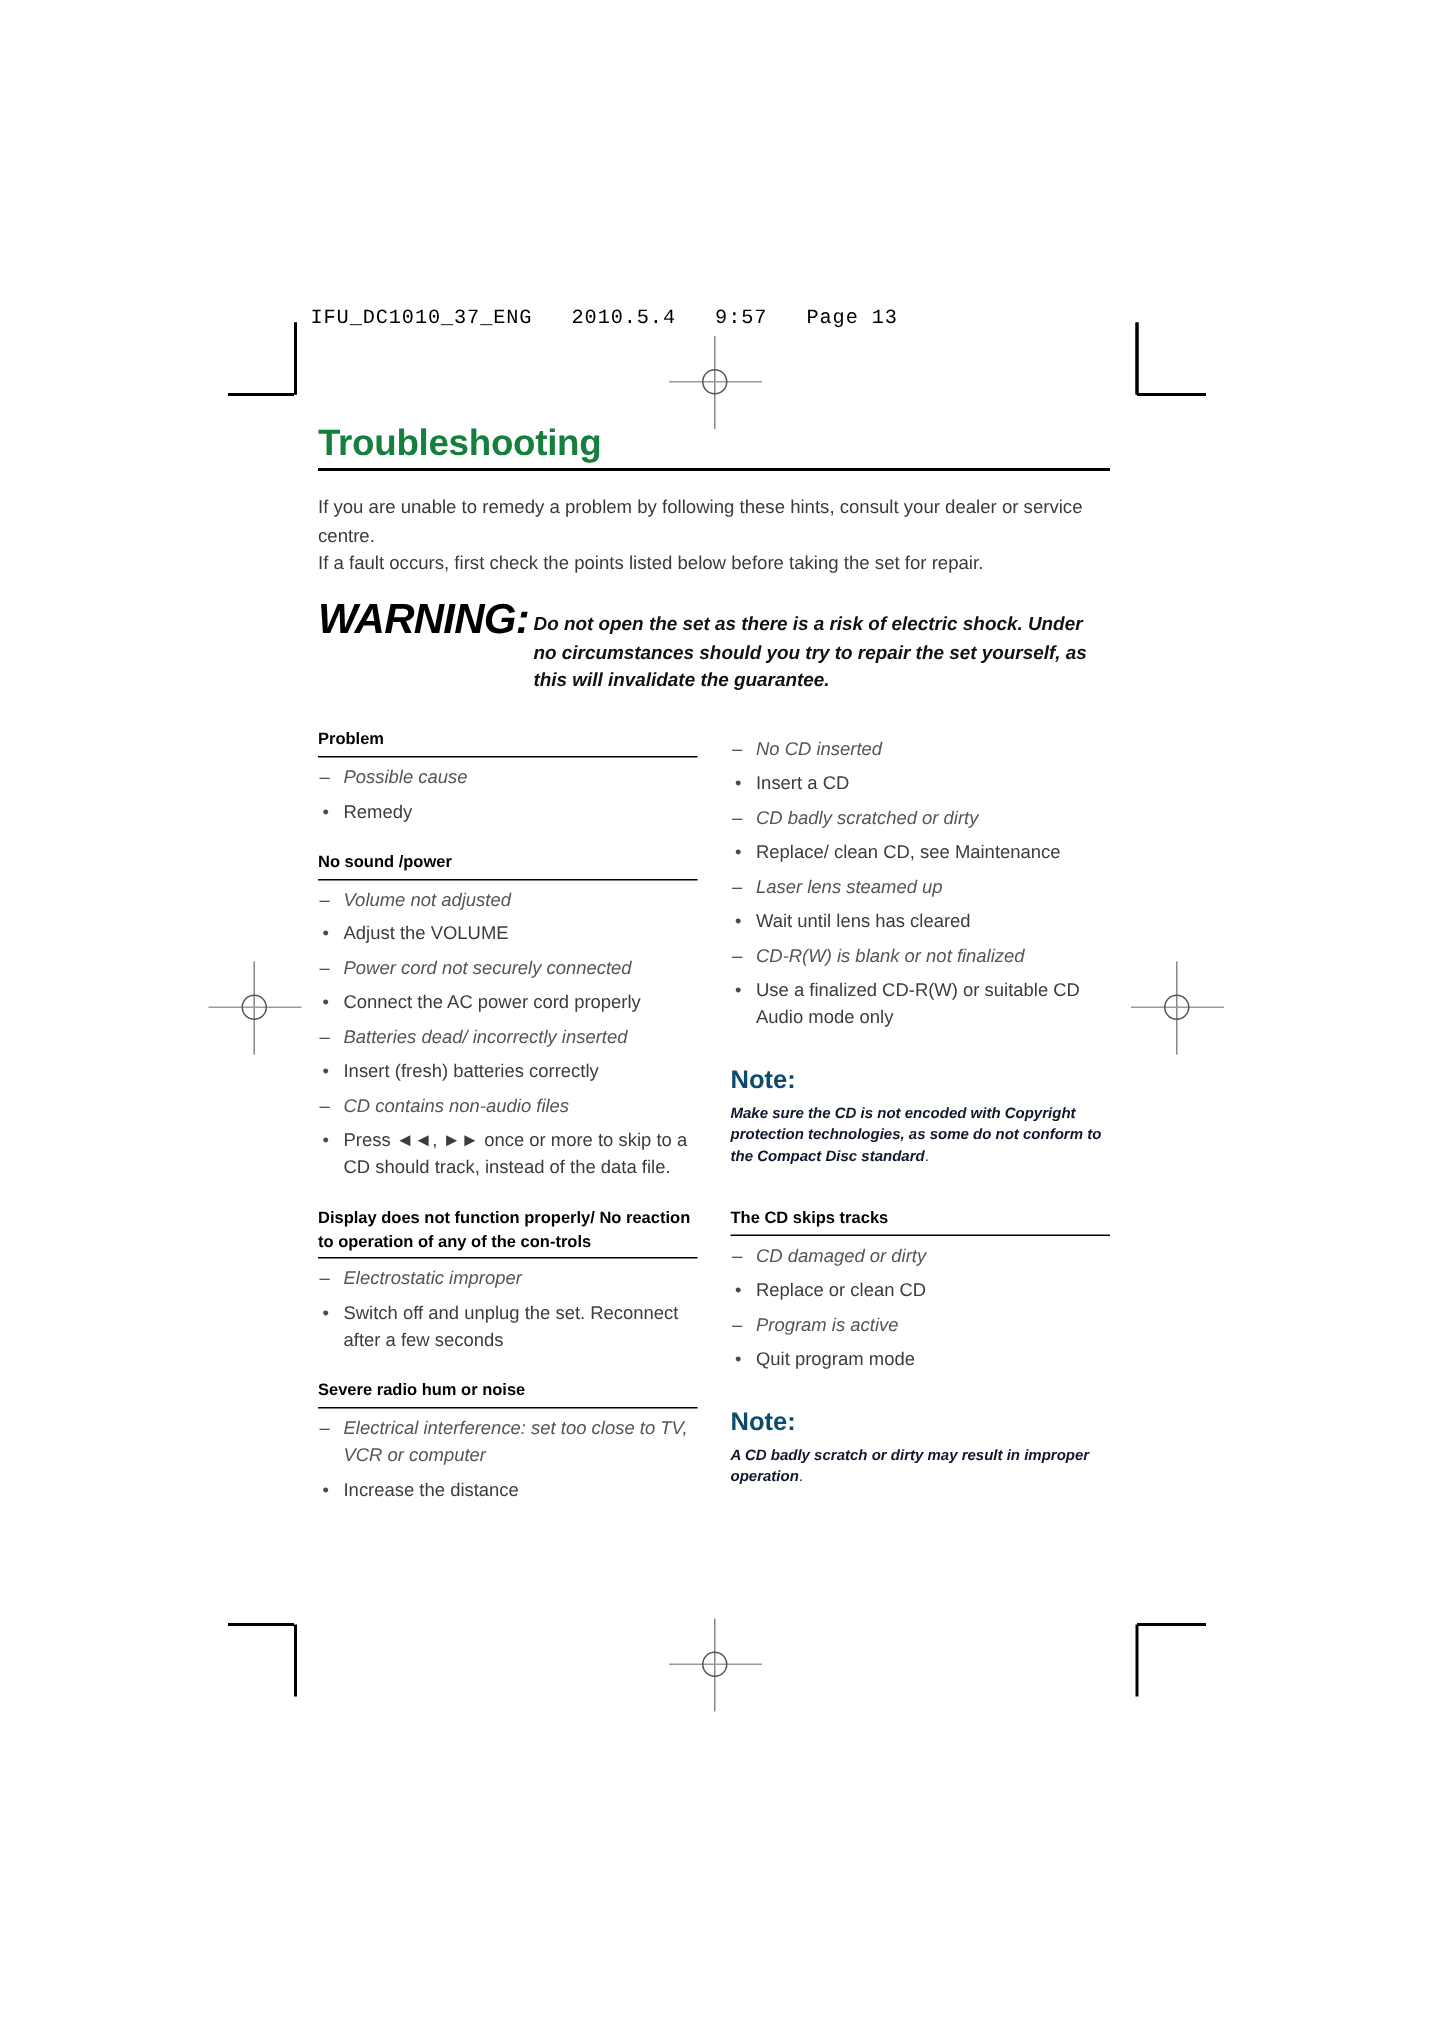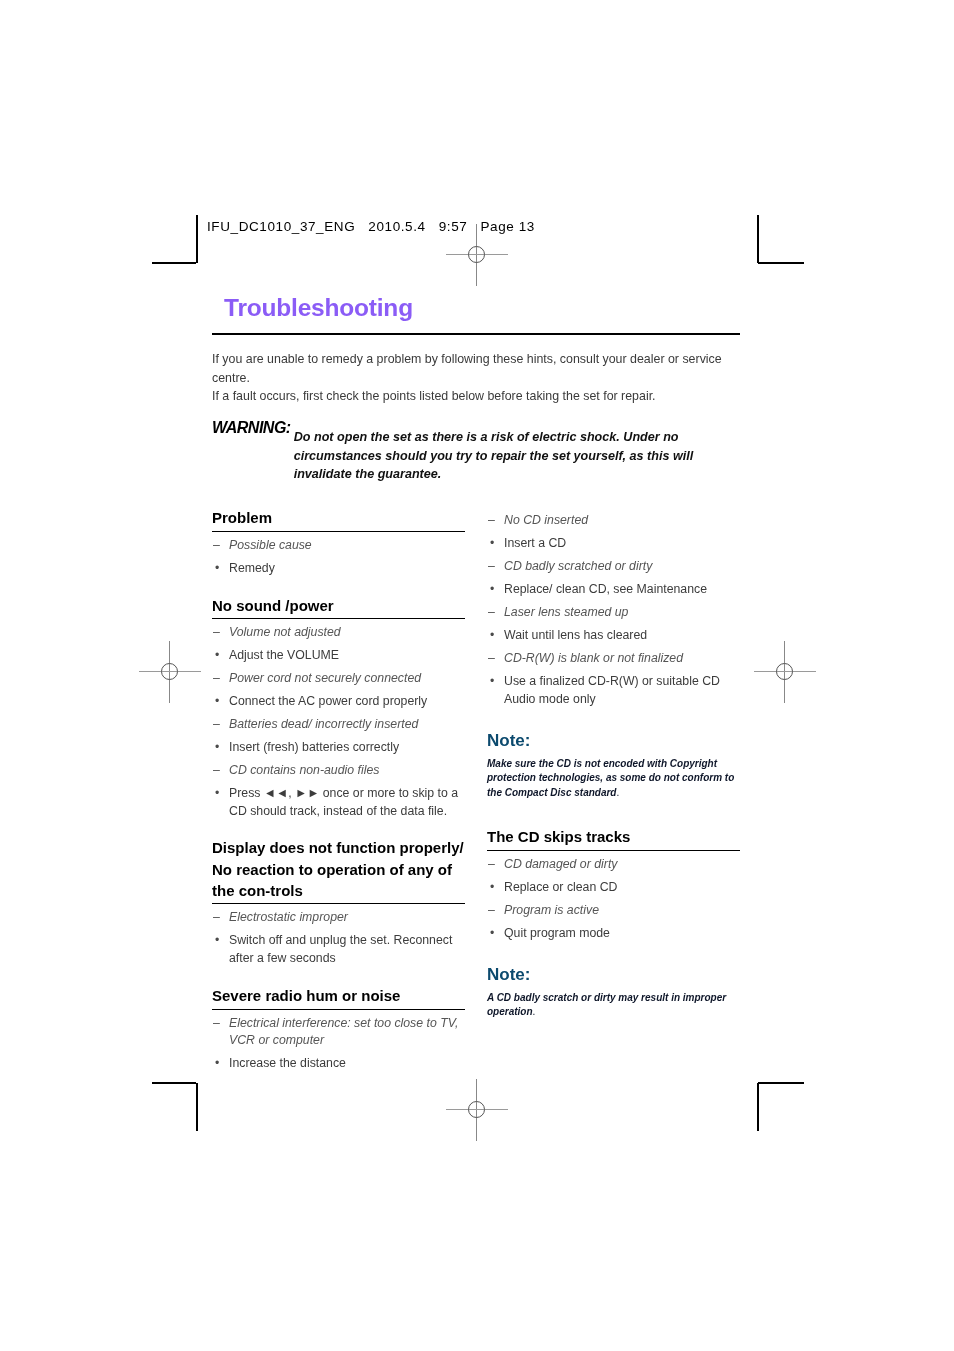--- a/index.html
+++ b/index.html
@@ -56,42 +56,42 @@
   }
   .slug-rule-right {
     position: absolute;
     left: 757px; top: 215px;
     width: 1.5px; height: 48px;
     background: #000;
   }
   .slug {
     position: absolute;
     left: 207px;
-    top: 219px;
-    font-family: Liberation Sans, sans-serif;
+    top: 205px;
+    font-family: Liberation Mono, monospace;
     font-size: 13.5px;
     letter-spacing: 0.6px;
     color: #000;
     white-space: pre;
   }
 
   
   .page {
     position: absolute;
     left: 212px;
     top: 283px;
     width: 528px;
   }
 
   h1.page-title {
-    margin: 12px;
+    margin: 0;
     font-size: 24.5px;
     font-weight: bold;
     letter-spacing: -0.2px;
-    color: #8b5cf6;
+    color: #15803d;
     line-height: 1.05;
   }
   .title-rule {
     margin-top: 3px;
     border-bottom: 2.2px solid #000;
     width: 528px;
   }
 
   .intro {
     margin-top: 15px;
@@ -99,21 +99,21 @@
     line-height: 1.52;
     color: #3a3a3a;
   }
 
   .warning-block {
     margin-top: 14px;
     display: flex;
     align-items: flex-start;
   }
   .warning-word {
-    font-size: 16px;
+    font-size: 28px;
     font-weight: bold;
     font-style: italic;
     letter-spacing: -0.5px;
     color: #000;
     line-height: 1.0;
     white-space: nowrap;
     flex: 0 0 auto;
     padding-right: 3px;
   }
   .warning-text {
@@ -127,21 +127,21 @@
 
   
   .columns {
     margin-top: 24px;
     display: flex;
     gap: 22px;
   }
   .col { width: 253px; }
 
   .sec-head {
-    font-size: 15px;
+    font-size: 11px;
     font-weight: bold;
     color: #000;
     line-height: 1.42;
     border-bottom: 1.6px solid #000;
     padding-bottom: 2px;
   }
 
   ul.items {
     list-style: none;
     margin: 0;

